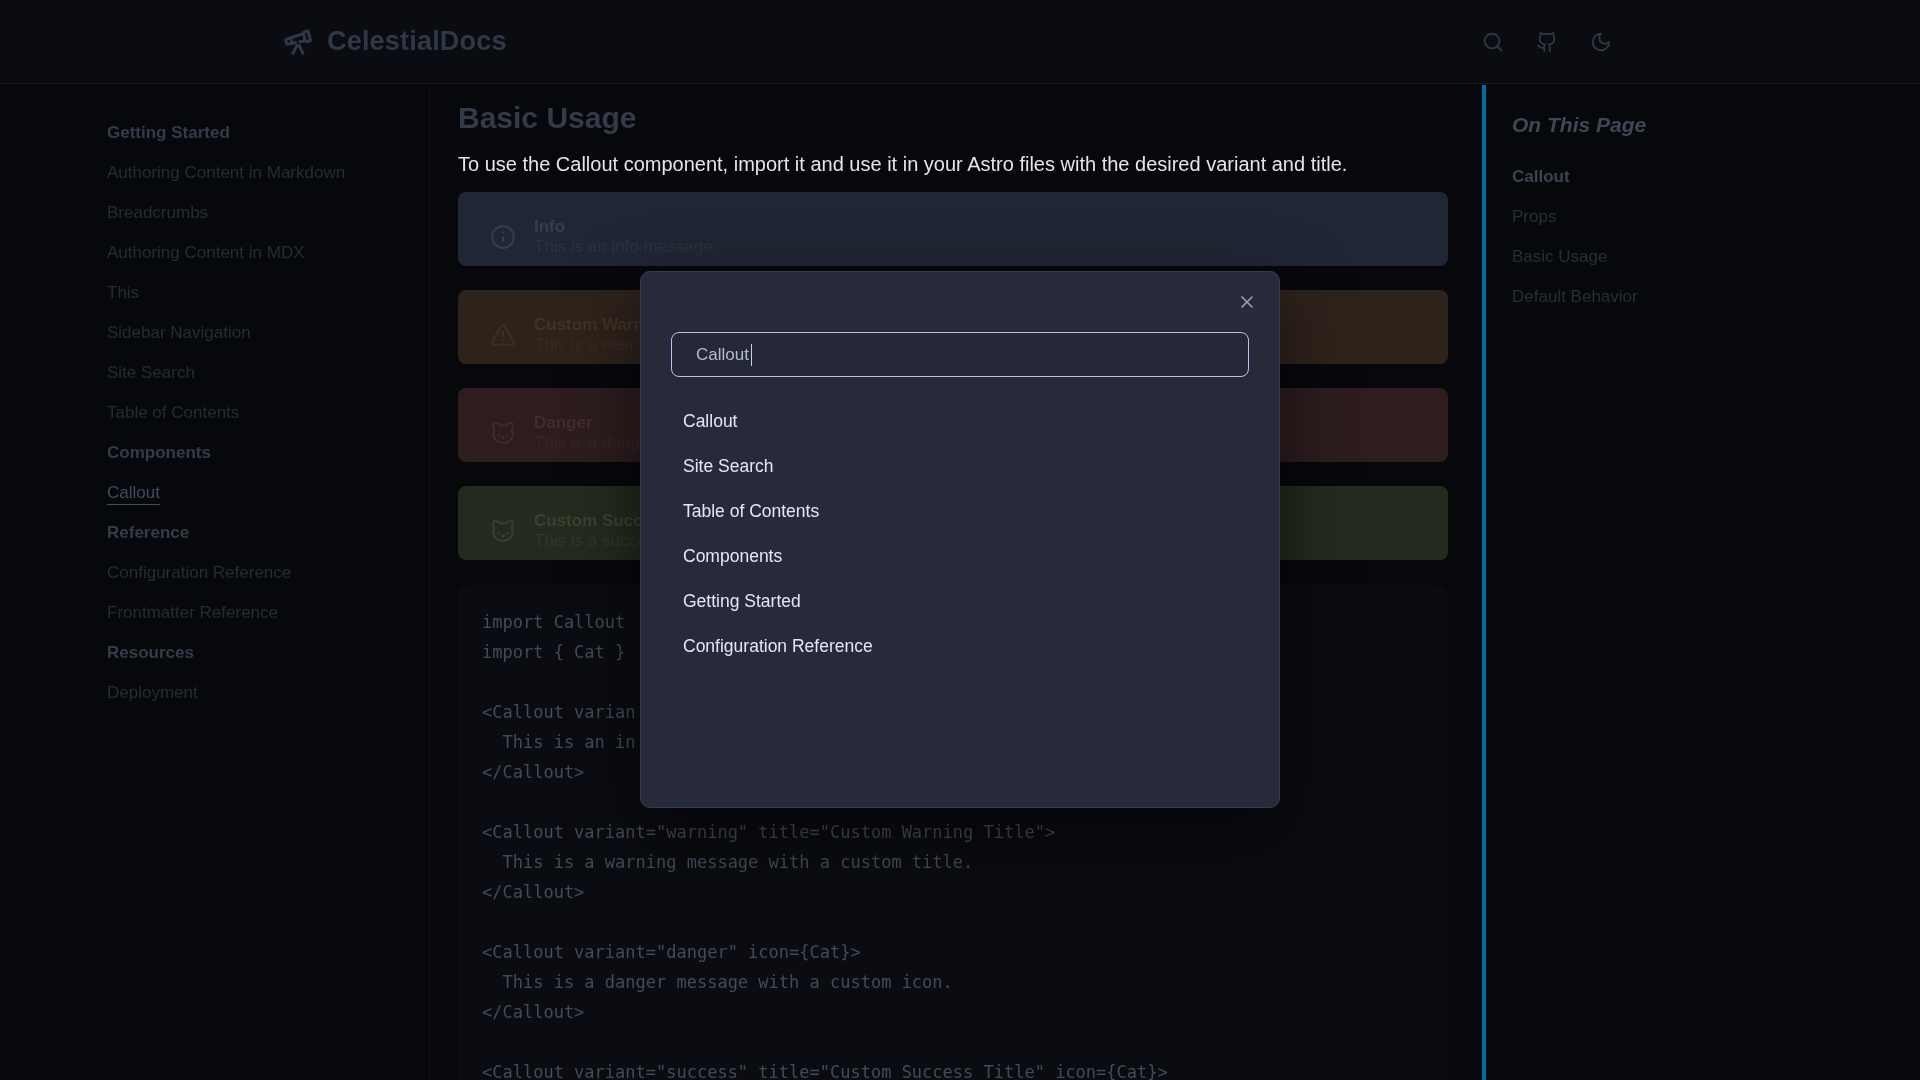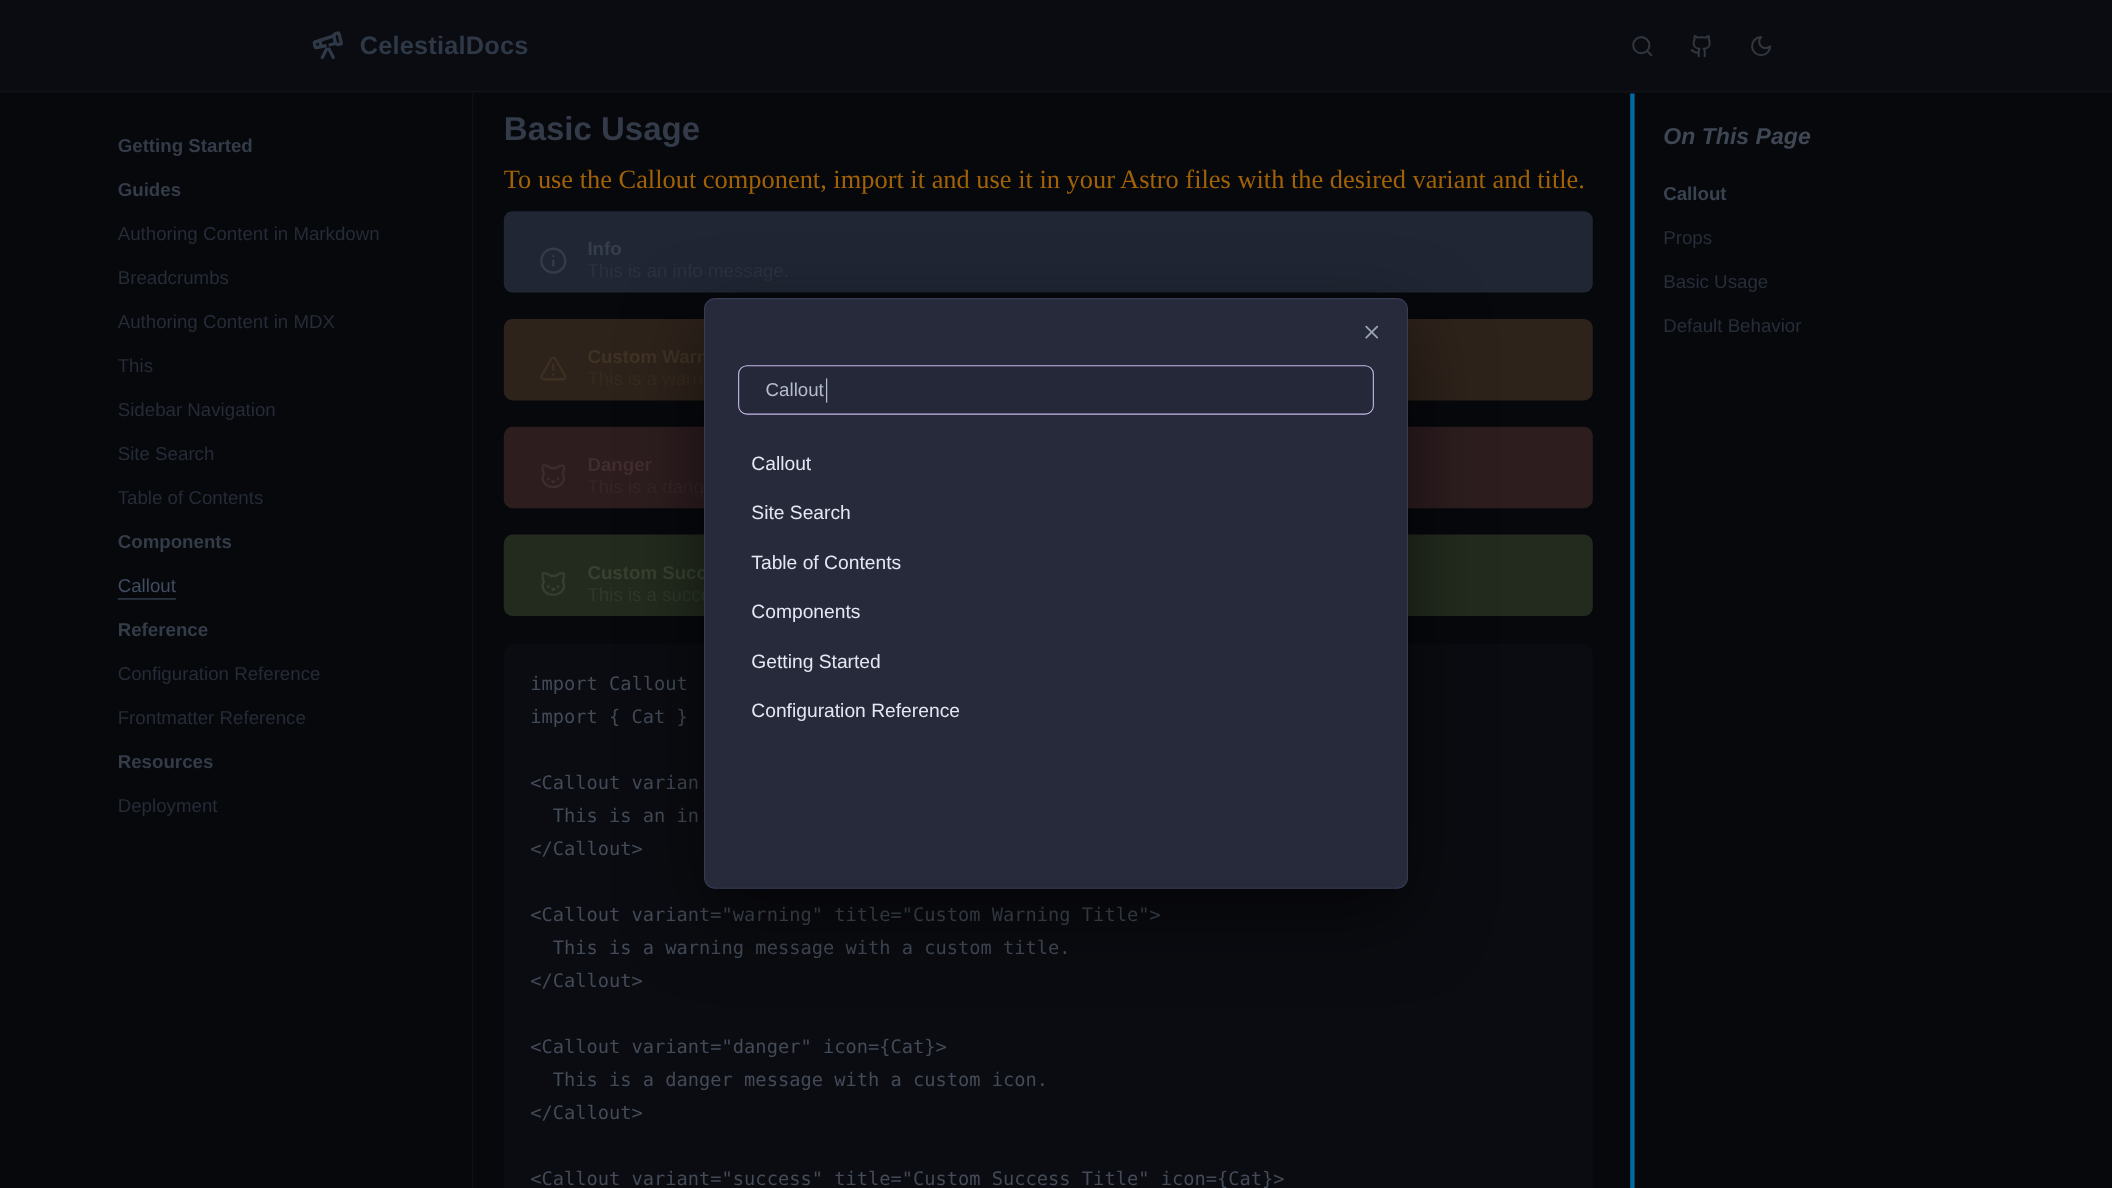--- a/index.html
+++ b/index.html
@@ -4,36 +4,36 @@
 <style>
   * { margin:0; padding:0; box-sizing:border-box; }
   html,body { width:1920px; height:1080px; overflow:hidden; }
   body { background:#07080c; font-family:"Liberation Sans", sans-serif; position:relative; }
 
   
   .header { position:absolute; left:0; top:0; width:1920px; height:84px;
             background:#0a0c11; border-bottom:1px solid #15171d; z-index:1; }
   .brand { position:absolute; left:283px; top:26px; display:flex; align-items:center; gap:14px;
            color:#2f3847; cursor:pointer; }
-  .brand-name { font-size:23px; font-weight:bold; letter-spacing:.2px; }
+  .brand-name { font-size:27px; font-weight:bold; letter-spacing:.2px; }
   .header-icons { position:absolute; left:1482px; top:31px; display:flex; gap:32px; }
   .icon-btn { width:22px; height:22px; color:#31363f; background:none; border:none; cursor:pointer; padding:0; }
   .icon-btn svg, .brand svg { display:block; }
 
   
   .layout { position:absolute; top:85px; left:0; width:1920px; height:995px; display:flex; }
   .sidebar { width:430px; height:100%; padding:28px 0 0 107px; border-right:1px solid #0f1116; }
   .side-item { height:40px; line-height:40px; font-size:17px; list-style:none; white-space:nowrap; }
   .side-section { color:#343c49; font-weight:bold; }
   .side-link { color:#252c37; cursor:pointer; }
   .side-link.active { color:#404c60; text-decoration:underline; text-underline-offset:6px; }
 
   .content { width:1052px; height:100%; padding:13px 30px 0 28px; }
   .page-title { font-size:30px; line-height:40px; font-weight:bold; color:#333b49; margin-top:0; }
-  .intro { margin-top:14px; font-size:24px; line-height:24px; color:#a16207;font-family:Liberation Serif, serif; }
+  .intro { margin-top:14px; font-size:20px; line-height:24px; color:#e5e5e5; }
 
   
   .callout { width:990px; height:74px; border-radius:8px; margin-top:24px;
              display:flex; align-items:center; padding:16px 24px 0 32px; }
   .callout:first-of-type { margin-top:16px; }
   .callout .c-icon { width:26px; height:26px; flex:0 0 26px; margin-right:18px; }
   .c-title { font-size:17px; font-weight:bold; line-height:20px; }
   .c-body  { font-size:17px; line-height:20px; }
   .callout.info    { background:#202634; }
   .callout.info    .c-title { color:#363e4d; } .callout.info .c-body { color:#2c323f; } .callout.info .c-icon { color:#343c4b; }
@@ -113,21 +113,20 @@
         </svg>
       </span>
     </button>
   </div>
 </div>
 
 <div class="layout">
 
   <ul class="sidebar">
     <li class="side-item side-section">Getting Started</li>
-    <li class="side-item side-section">Guides</li>
     <li class="side-item side-link">Authoring Content in Markdown</li>
     <li class="side-item side-link">Breadcrumbs</li>
     <li class="side-item side-link">Authoring Content in MDX</li>
     <li class="side-item side-link">This</li>
     <li class="side-item side-link">Sidebar Navigation</li>
     <li class="side-item side-link">Site Search</li>
     <li class="side-item side-link">Table of Contents</li>
     <li class="side-item side-section">Components</li>
     <li class="side-item side-link active">Callout</li>
     <li class="side-item side-section">Reference</li>

